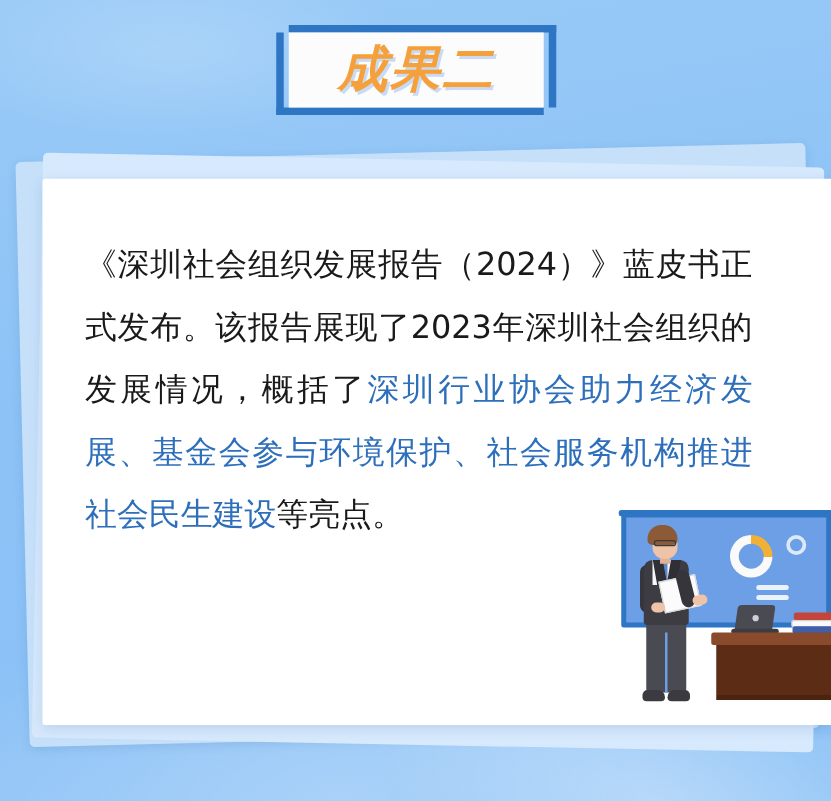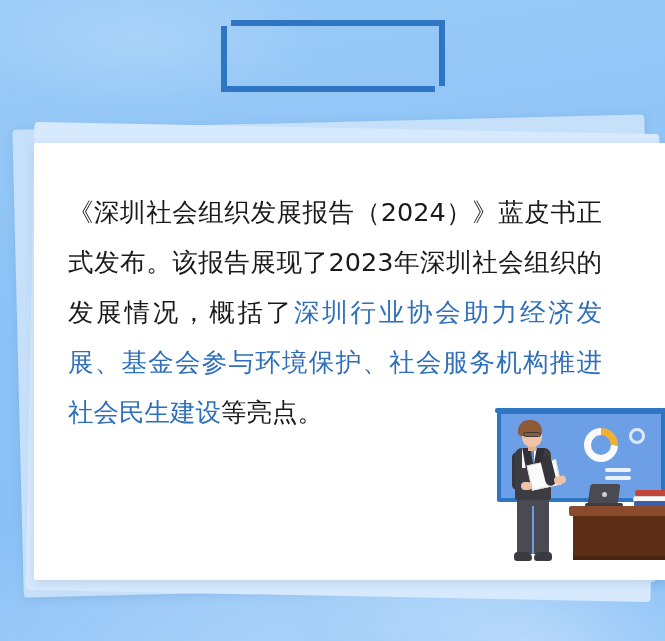--- a/index.html
+++ b/index.html
@@ -229,20 +229,23 @@
 
   <div class="wave wave-c"></div>
   <div class="wave wave-a"></div>
   <div class="wave wave-b"></div>
 
   <div id="header-badge">
     <div class="frame-line rail-top"></div>
     <div class="frame-line rail-bottom"></div>
     <div class="frame-line rail-left"></div>
     <div class="frame-line rail-right"></div>
+    <div class="badge-inner">
+      <span class="badge-text">成果二</span>
+    </div>
   </div>
 
   <div class="sheet-back"></div>
   <div class="sheet-back2"></div>
 
   <div id="main-card">
 
     <div id="body-copy"><span>《深圳社会组织发展报告（2024）》蓝皮书正式发布。该报告展现了2023年深圳社会组织的发展情况，概括了</span><span class="hl">深圳行业协会助力经济发展、基金会参与环境保护、社会服务机构推进社会民生建设</span><span>等亮点。</span></div>
 
     <div id="illustration">

